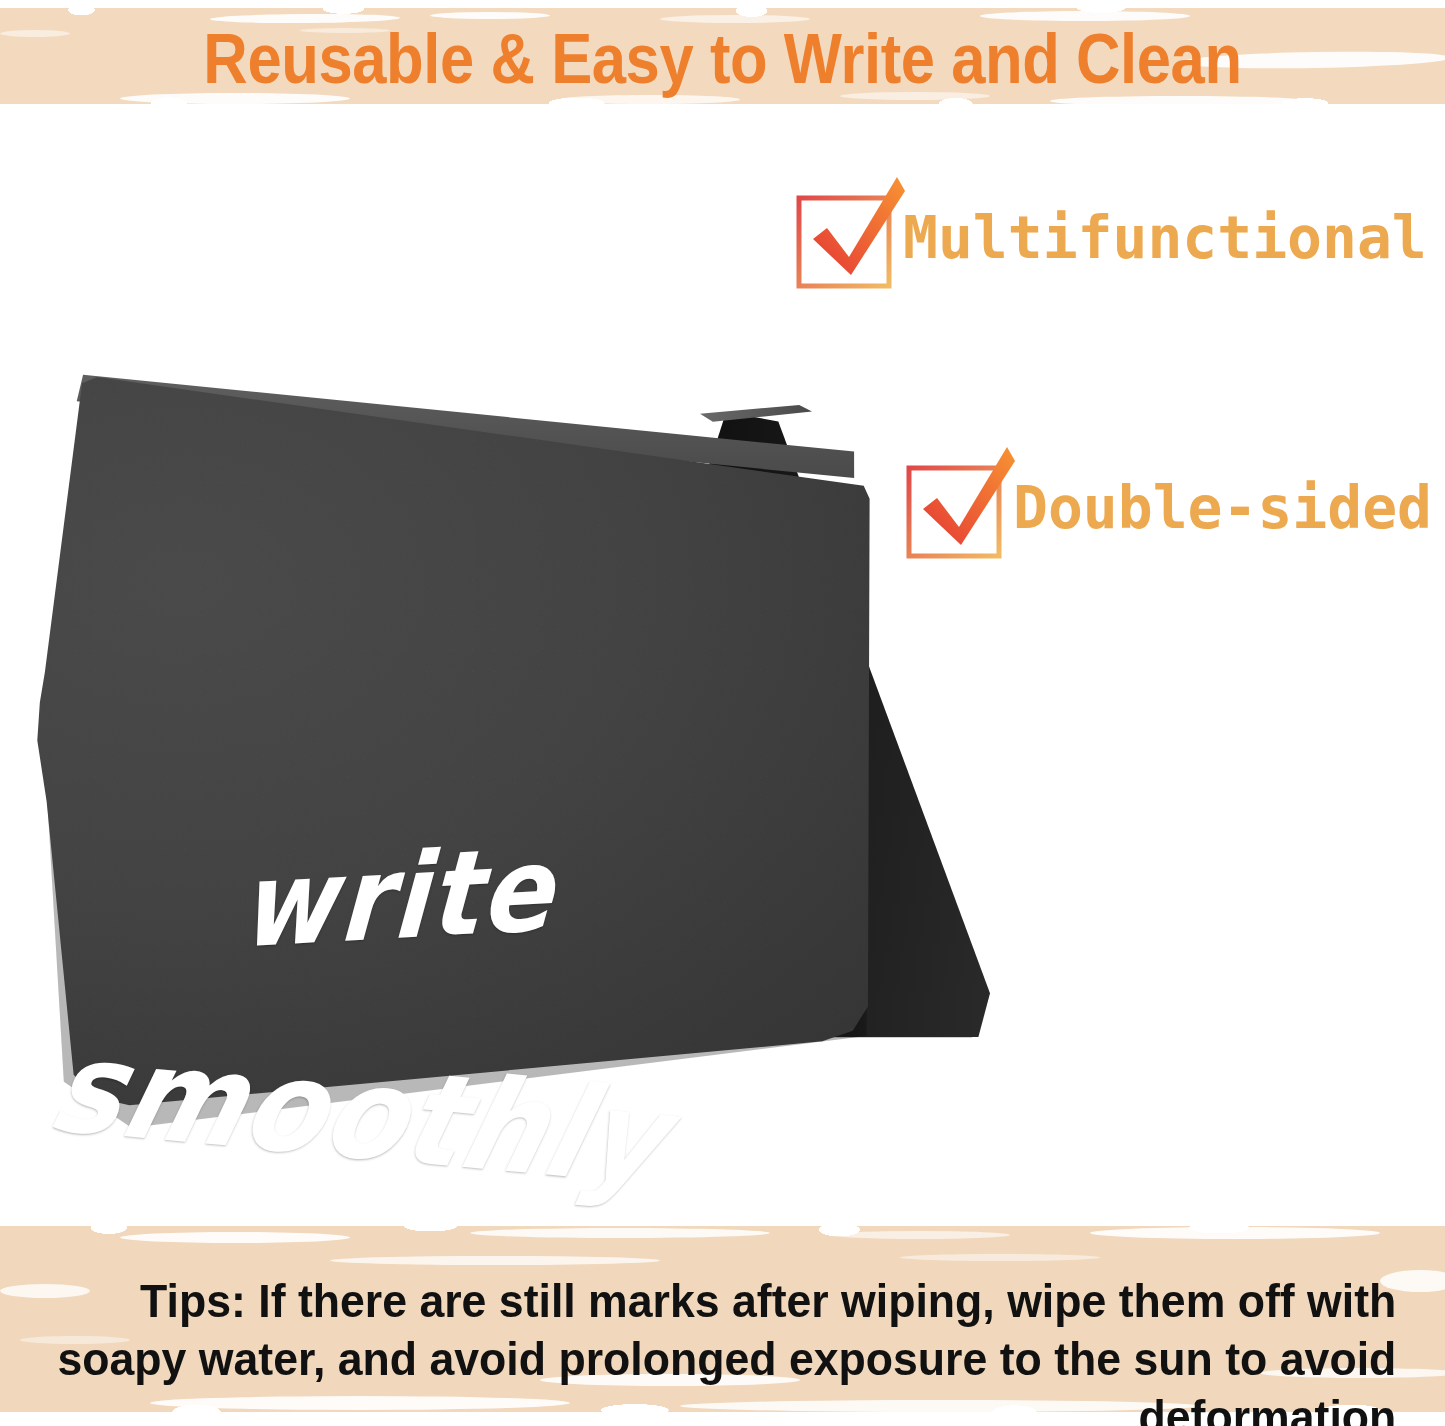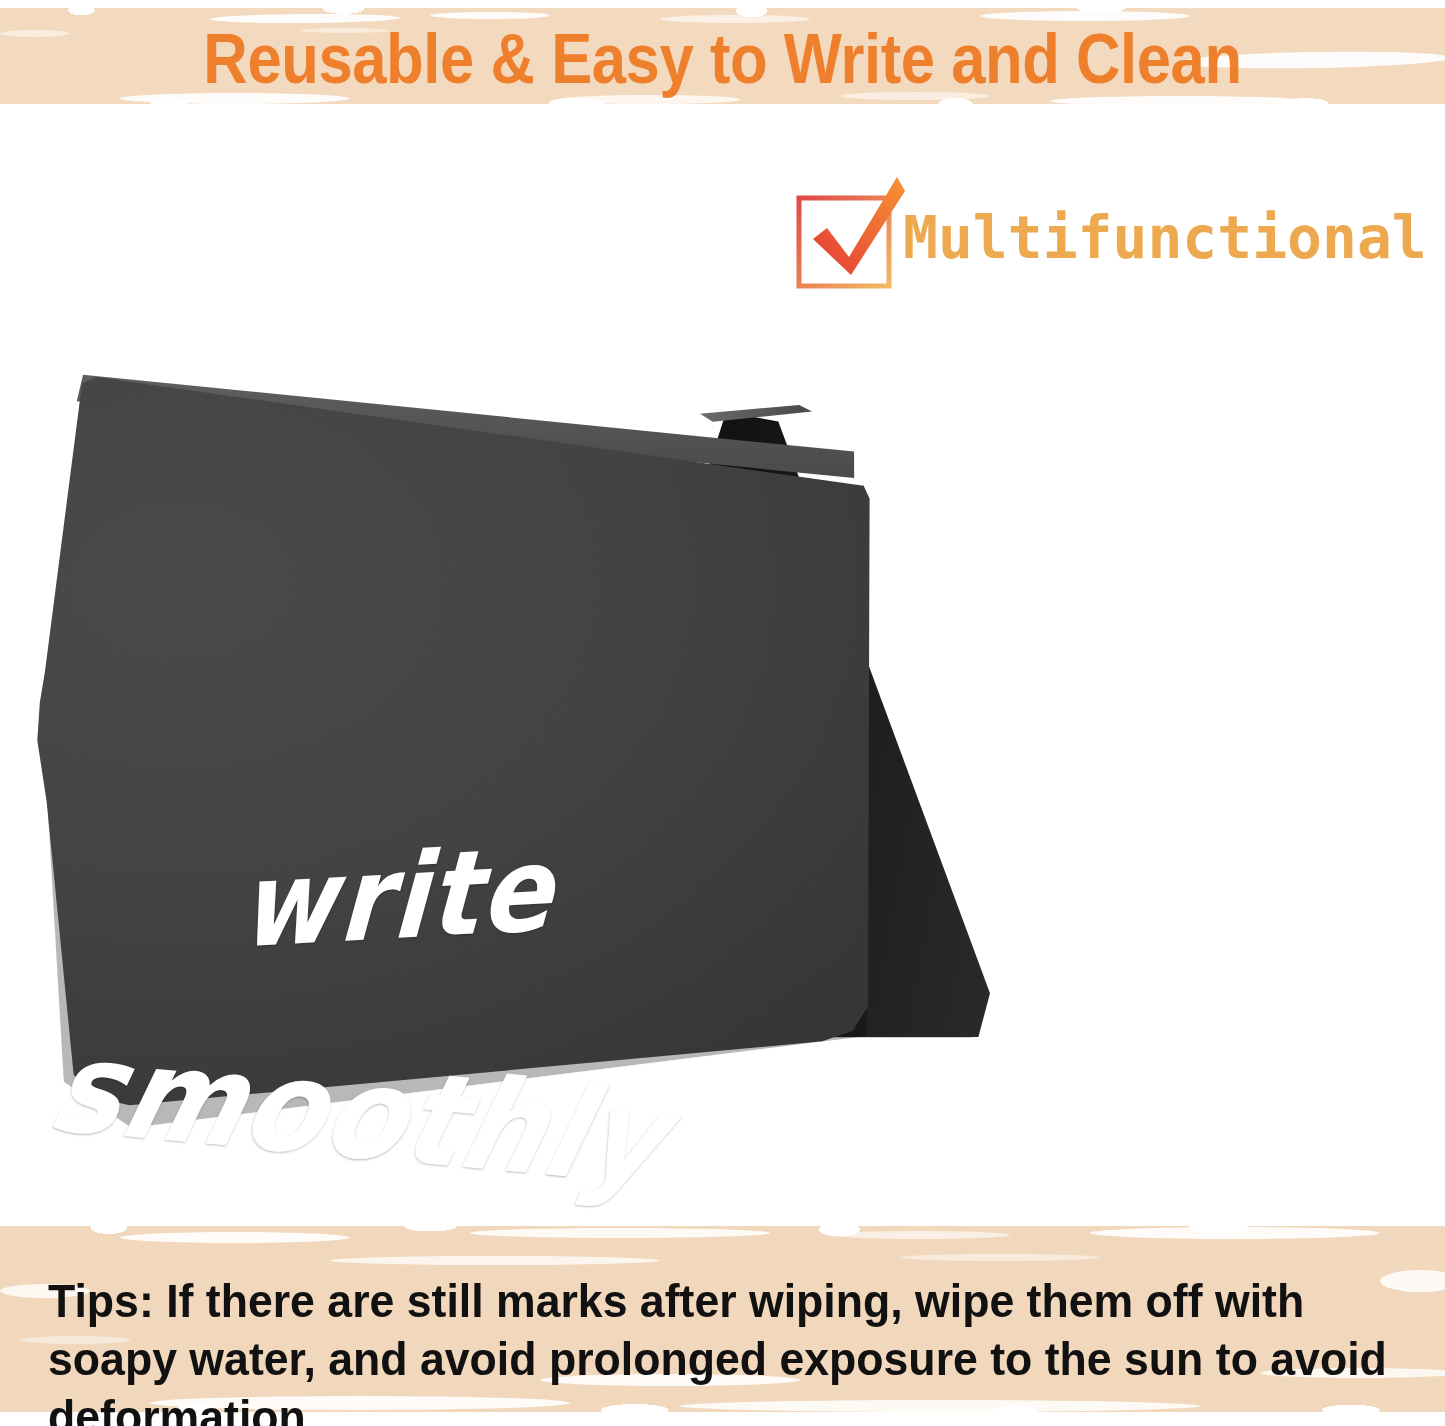--- a/index.html
+++ b/index.html
@@ -173,21 +173,21 @@
     letter-spacing:0px;
   }
 
   .f-multifunctional{ left:793px;  top:183px; }
   .f-double{         left:903px;  top:453px; }
   .f-waterproof{     left:953px;  top:723px; }
   .f-sturdy{         left:866px;  top:1011px; }
 
   
   .bottom-banner{
-    position:absolute; left:0; top:1218px; width:1445px; height:200px;
+    position:absolute; left:0; top:1218px; width:1445px; height:200px;text-align:right;
   }
   .bottom-paint{
     position:absolute; left:-8px; top:8px; width:1461px; height:186px;
     background:#f1d7bb;
     -webkit-mask-image:
       radial-gradient(30px 10px at 8% 1%, transparent 60%, #000 61%),
       radial-gradient(44px 9px at 30% 0%, transparent 60%, #000 61%),
       radial-gradient(34px 11px at 58% 2%, transparent 60%, #000 61%),
       radial-gradient(50px 9px at 84% 1%, transparent 60%, #000 61%),
       radial-gradient(40px 12px at 14% 100%, transparent 60%, #000 61%),
@@ -278,20 +278,39 @@
               <stop offset="1" stop-color="#f79433"></stop>
           </linearGradient>
         </defs>
         <rect x="6" y="15" width="90" height="88" fill="none" stroke="url(#bx1)" stroke-width="5"></rect>
         <path d="M20 56 L34 45 L56 74 L104 -6 L112 8 L58 92 Z" fill="url(#ck1)"></path>
       </svg>
     </div>
     <div class="feature-label">Multifunctional</div>
   </div>
 
+  <div class="feature f-double">
+    <div class="chk">
+      <svg viewBox="0 0 112 110" xmlns="http://www.w3.org/2000/svg">
+        <defs>
+          <linearGradient id="bx2" x1="0" y1="0" x2="1" y2="1">
+            <stop offset="0" stop-color="#e04848"></stop>
+              <stop offset="1" stop-color="#f2bb63"></stop>
+          </linearGradient>
+          <linearGradient id="ck2" x1="0" y1="1" x2="1" y2="0">
+            <stop offset="0" stop-color="#e53935"></stop>
+              <stop offset="1" stop-color="#f79433"></stop>
+          </linearGradient>
+        </defs>
+        <rect x="6" y="15" width="90" height="88" fill="none" stroke="url(#bx2)" stroke-width="5"></rect>
+        <path d="M20 56 L34 45 L56 74 L104 -6 L112 8 L58 92 Z" fill="url(#ck2)"></path>
+      </svg>
+    </div>
+    <div class="feature-label">Double-sided</div>
+  </div>
 
 
 
 </div>
 
 <div class="bottom-banner">
   <div class="bottom-paint"></div>
   <div class="b-scuff cs1"></div>
   <div class="b-scuff cs2"></div>
   <div class="b-scuff cs3"></div>

